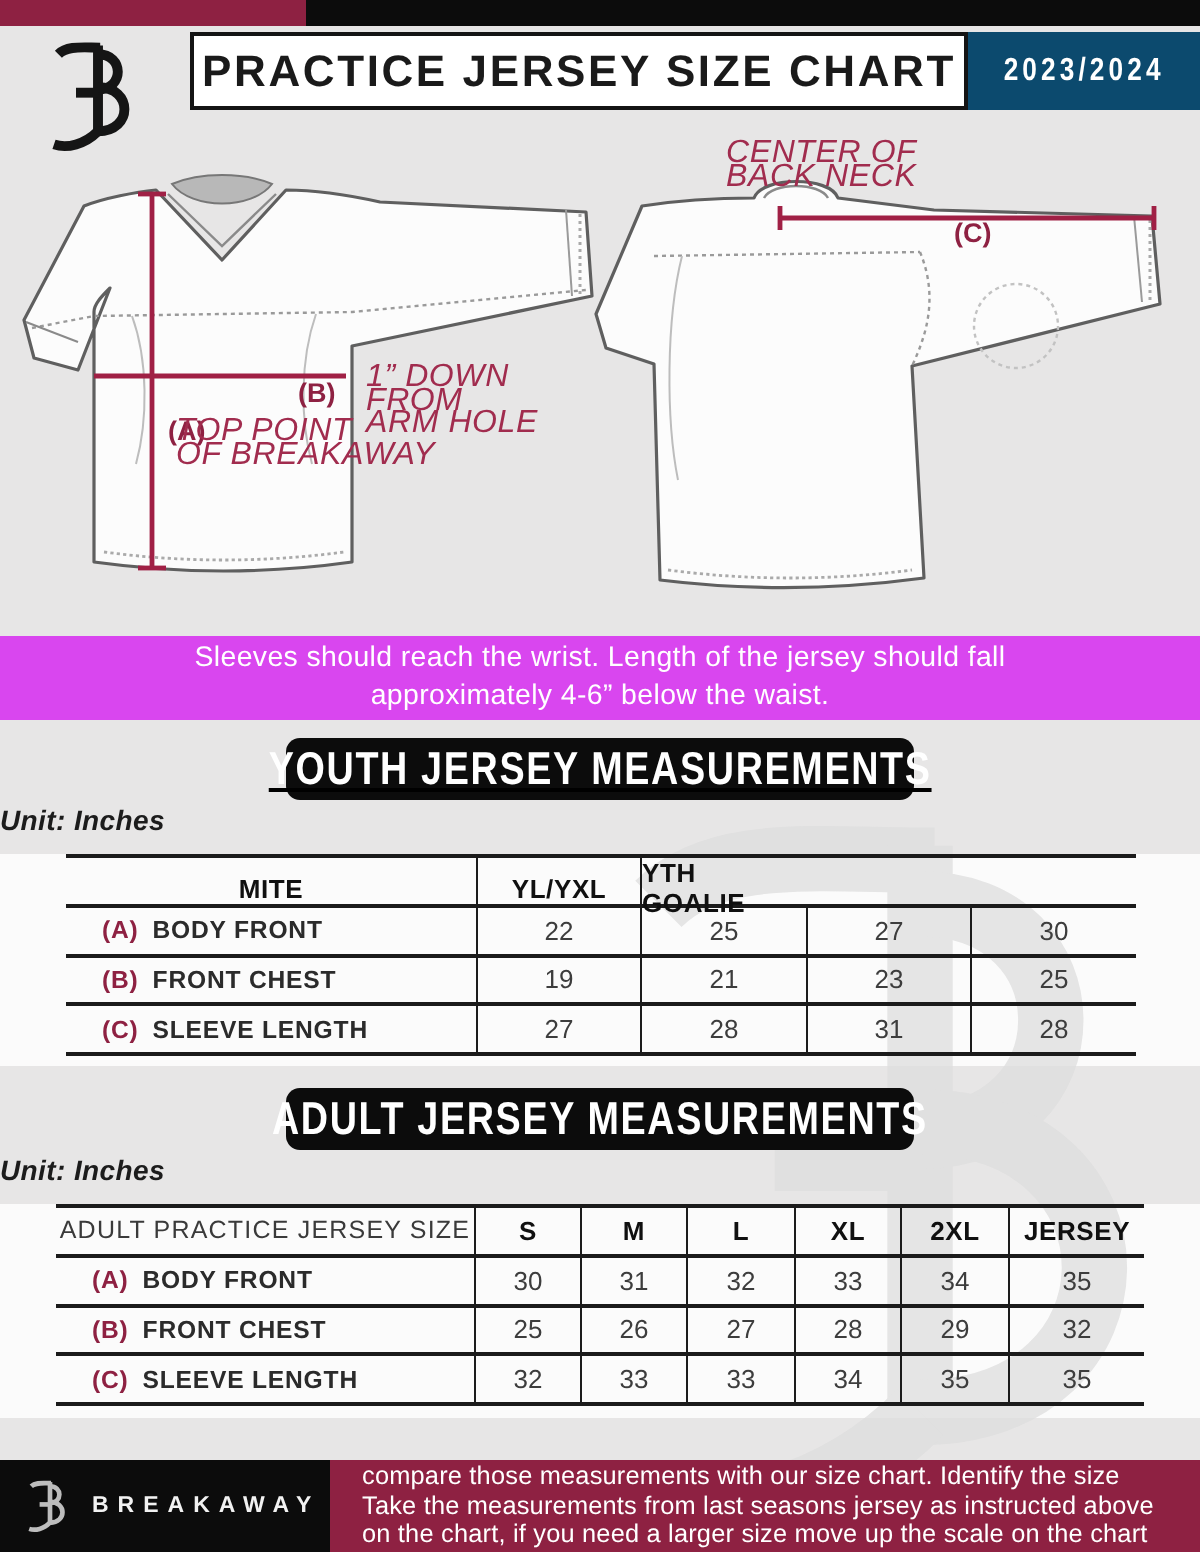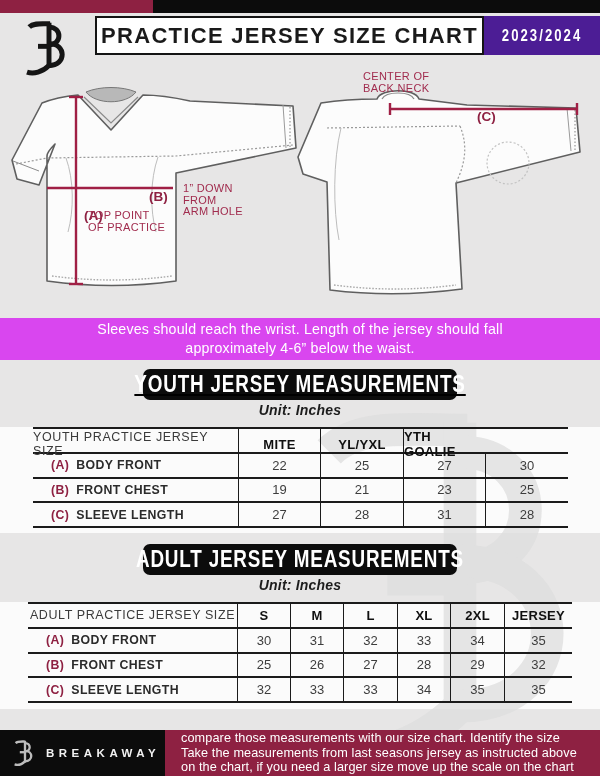--- a/index.html
+++ b/index.html
@@ -16,27 +16,27 @@
   
   .top-strip { position:absolute; top:0; left:0; width:600px; height:13px; background:#0c0c0c; z-index:2; }
   .top-strip .maroon { position:absolute; left:0; top:0; width:153px; height:13px; background:#8e2142; }
   .logo-header { position:absolute; left:20px; top:15px; width:58px; height:66px; z-index:3; }
   .title-box {
     position:absolute; left:95px; top:16px; width:389px; height:39px; background:#ffffff;
     border:2px solid #141414; display:flex; align-items:center; justify-content:center; z-index:2;
   }
   .title-box span { font-size:22px; font-weight:bold; letter-spacing:1.3px; color:#1a1a1a; white-space:nowrap; }
   .year-box {
-    position:absolute; left:484px; top:16px; width:116px; height:39px; background:#4c1d95;
+    position:absolute; left:484px; top:16px; width:116px; height:39px; background:#0c4a6e;
     display:flex; align-items:center; justify-content:center; z-index:2;
   }
   .year-box span { color:#fff; font-size:16px; font-weight:bold; letter-spacing:2.5px; transform:scaleX(.82); white-space:nowrap; }
   
   .diagram-svg { position:absolute; left:0; top:60px; width:600px; height:258px; z-index:2; }
-  .anno { position:absolute; z-index:3; color:#a12c4e; font-size:11px; line-height:11.5px; letter-spacing:.3px; white-space:nowrap; }
+  .anno { position:absolute; z-index:3; color:#a12c4e; font-style:italic; font-size:16px; line-height:11.5px; letter-spacing:.3px; white-space:nowrap; }
   .anno div { display:block; }
   .mlabel { position:absolute; z-index:3; color:#8e2142; font-weight:bold; font-size:13.5px; font-style:normal; }
   .pos-note-c { left:363px; top:71px; }
   .pos-label-c { left:477px; top:109px; }
   .pos-label-b { left:149px; top:189px; }
   .pos-note-b { left:183px; top:183px; }
   .pos-label-a { left:84px; top:208px; }
   .pos-note-a { left:88px; top:210px; }
   
   .notice {
@@ -45,21 +45,21 @@
   }
   .notice span { color:#fff; font-size:14.2px; line-height:19.5px; letter-spacing:.2px; }
   
   .sec-banner {
     position:absolute; left:143px; width:314px; height:31px; background:#0c0c0c; border-radius:7px;
     display:flex; align-items:center; justify-content:center; z-index:2;
   }
   .sec-banner span { color:#fff; font-size:23px; font-weight:bold; letter-spacing:1px; transform:scaleX(.82); white-space:nowrap; }
   .sec-youth { top:369px;text-decoration:underline; }
   .sec-adult { top:544px; }
-  .unit { position:absolute; left:0; width:600px; text-align:center; z-index:2;
+  .unit { position:absolute; left:0; width:600px; z-index:2;
           font-style:italic; font-size:14px; font-weight:bold; color:#1c1c1c; letter-spacing:.2px; }
   .unit-youth { top:402px; }
   .unit-adult { top:577px; }
   
   .table { position:absolute; z-index:2; border-top:2px solid #1b1b1b; }
   .table-youth { left:33px; top:427px; width:535px; }
   .table-adult { left:28px; top:602px; width:544px; }
   .t-row { display:grid; border-bottom:2px solid #1b1b1b; height:24.8px; }
   .table-youth .t-row { grid-template-columns:205px 82px 83px 82px 83px; }
   .table-adult .t-row { grid-template-columns:209px 53px 53px 54px 53px 54px 68px; }
@@ -164,36 +164,35 @@
   <span class="mlabel pos-label-c">(C)</span>
   <span class="mlabel pos-label-b">(B)</span>
   <div class="anno pos-note-b">
     <div>1” DOWN</div>
     <div>FROM</div>
     <div>ARM HOLE</div>
   </div>
   <span class="mlabel pos-label-a">(A)</span>
   <div class="anno pos-note-a">
     <div>TOP POINT</div>
-    <div>OF PRACTICE</div>
+    <div>OF BREAKAWAY</div>
   </div>
 
   <div class="notice">
     <span>Sleeves should reach the wrist. Length of the jersey should fall</span>
     <span>approximately 4-6” below the waist.</span>
   </div>
 
   <div class="sec-banner sec-youth">
     <span>YOUTH JERSEY MEASUREMENTS</span>
   </div>
   <div class="unit unit-youth">Unit: Inches</div>
 
   <div class="table table-youth">
     <div class="t-row t-head">
-      <div class="t-cell first">YOUTH PRACTICE JERSEY SIZE</div>
       <div class="t-cell">MITE</div>
       <div class="t-cell">YL/YXL</div>
       <div class="t-cell">YTH GOALIE</div>
     </div>
     <div class="t-row">
       <div class="t-cell row-label">
         <span class="key">(A)</span>
         <span>BODY FRONT</span>
       </div>
       <div class="t-cell">22</div>

